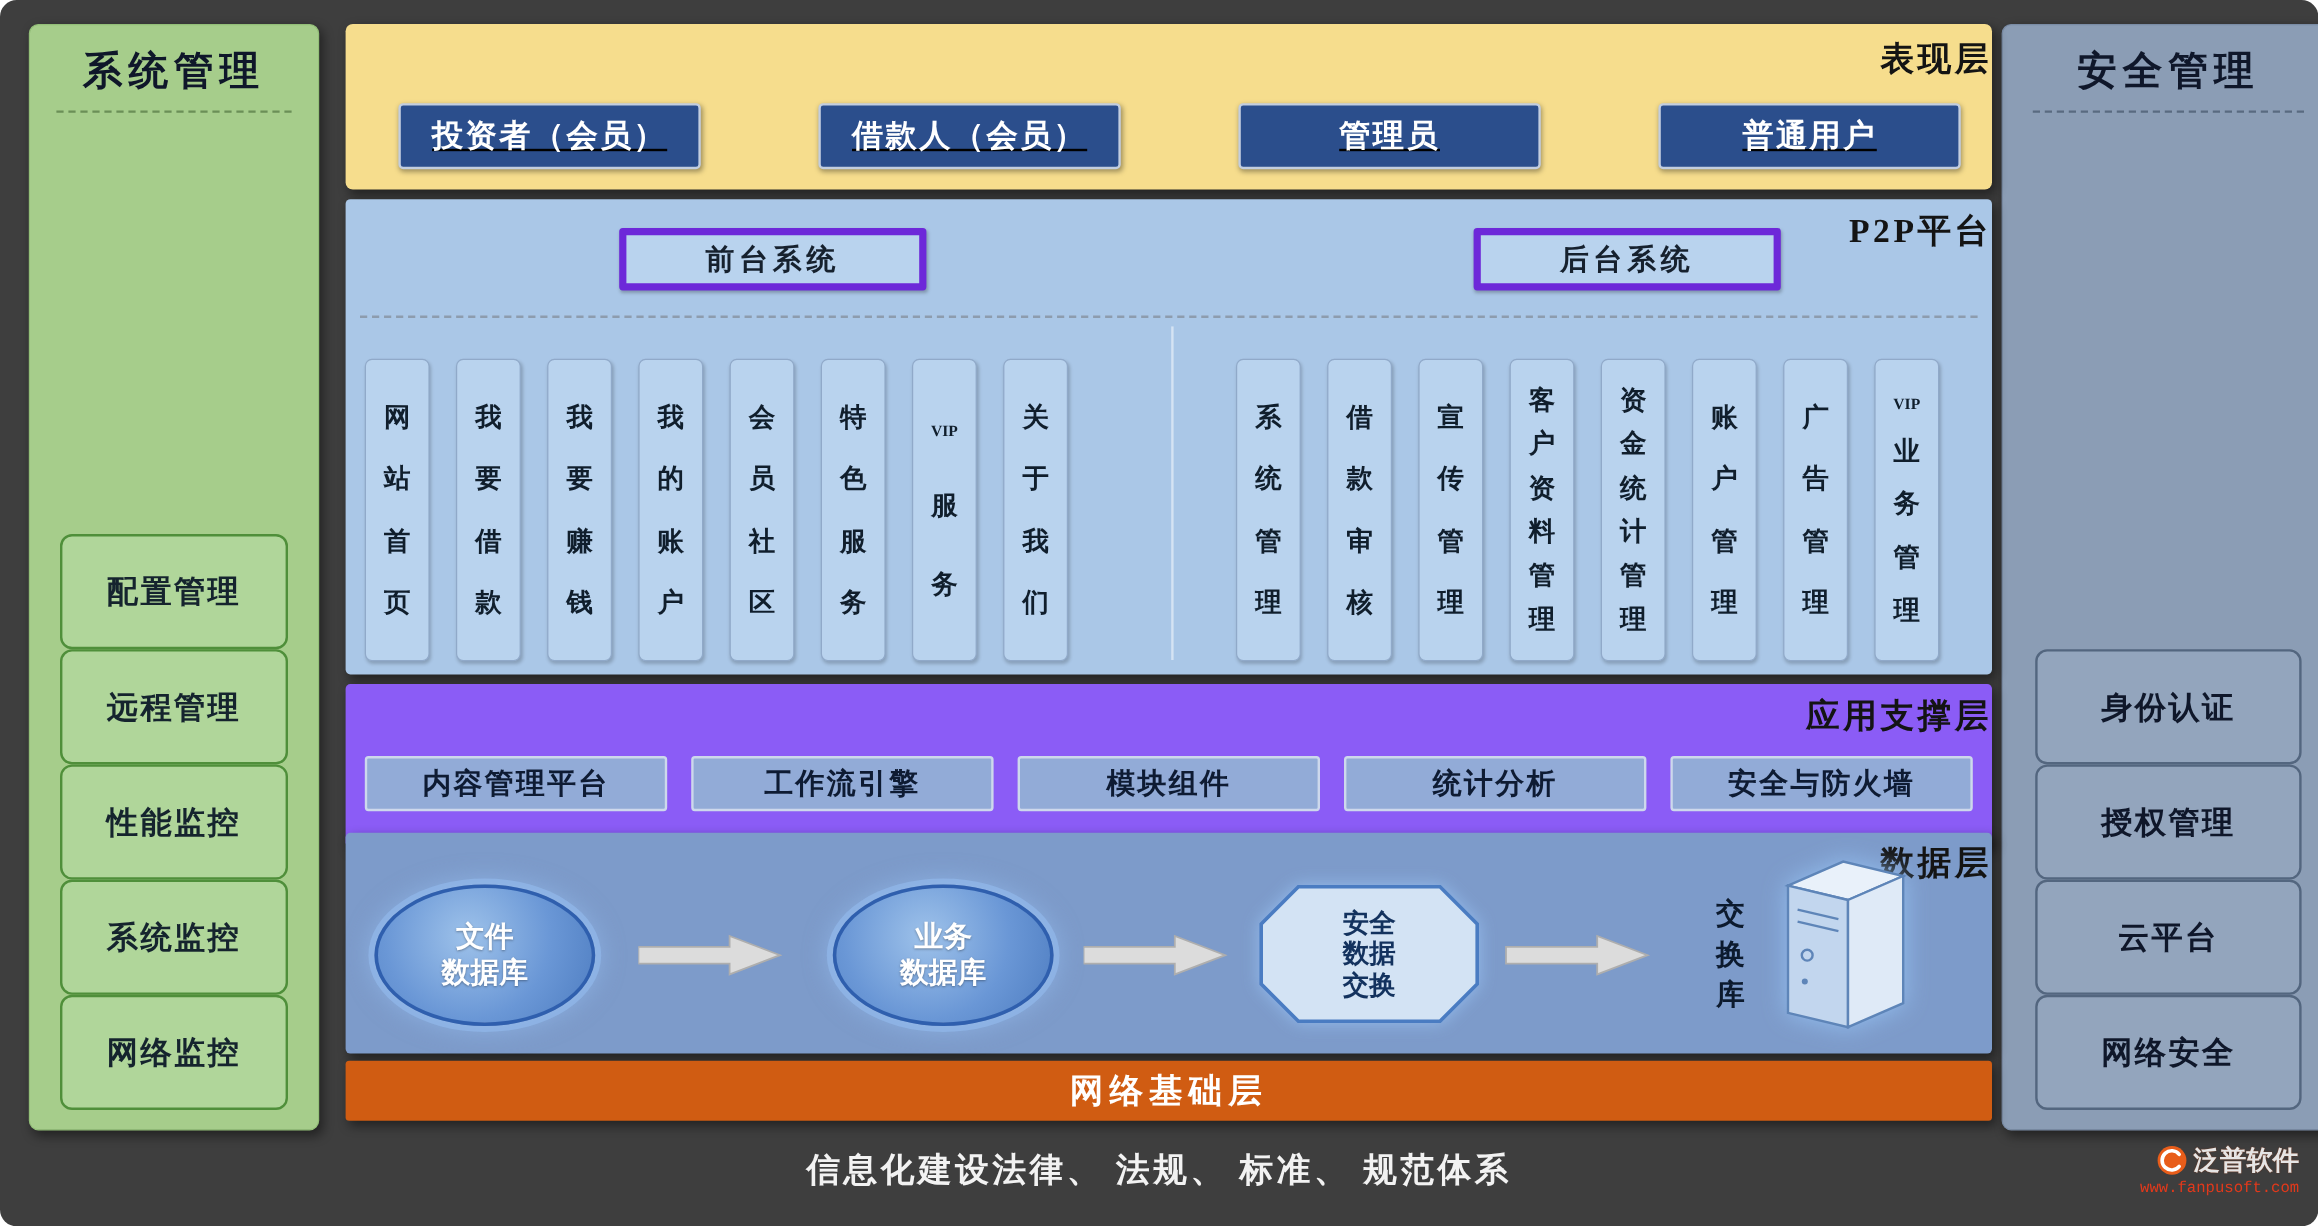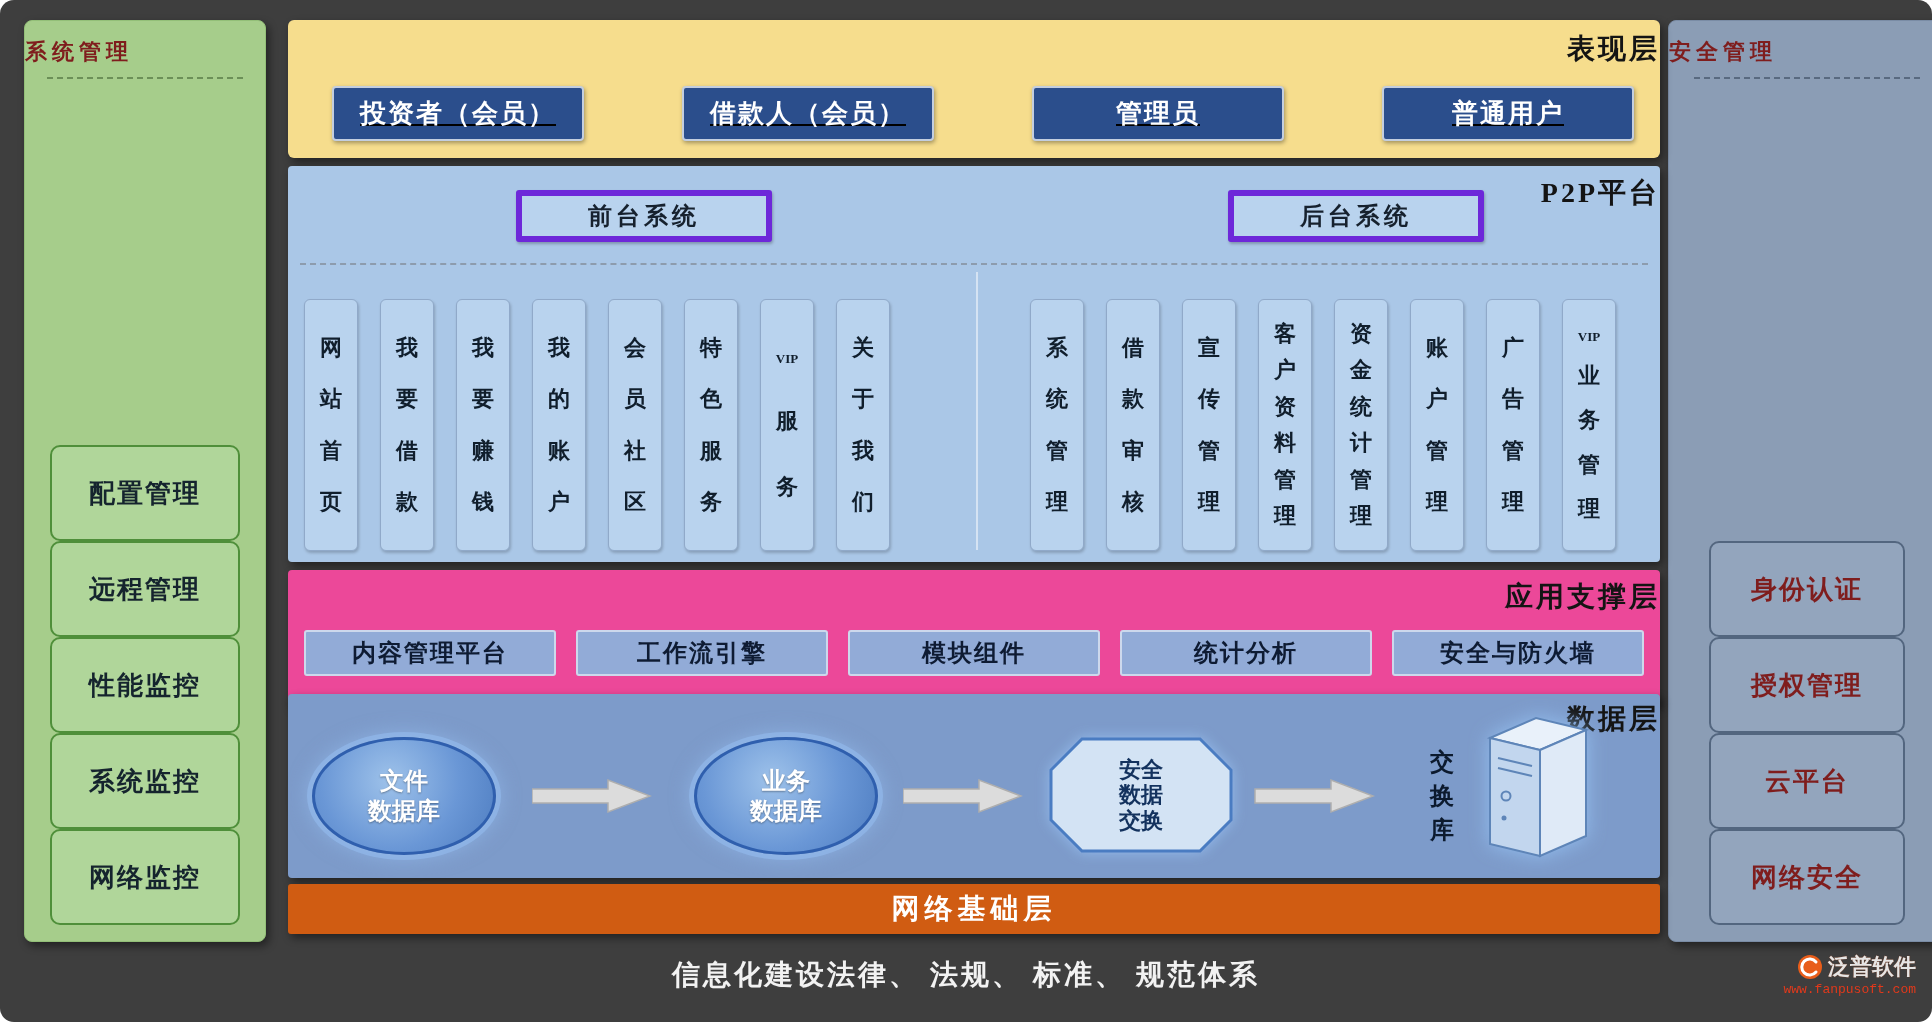--- a/index.html
+++ b/index.html
@@ -7,29 +7,29 @@
   #canvas {
     position: relative; width: 1932px; height: 1022px;
     background: #3e3e3e; border-radius: 14px; overflow: hidden;
   }
 
   
   .panel { position: absolute; top: 20px; height: 922px; border-radius: 8px;
            box-shadow: 3px 4px 9px rgba(0,0,0,.45); padding-top: 16px; }
   .panel.left  { left: 24px;  width: 242px; background: #a6cd8b; border: 1px solid #93bf78; }
   .panel.right { left: 1668px; width: 278px; background: #8b9db5; border: 1px solid #7a8ca5; }
-  .panel-title { font-size: 22px; font-weight: bold; color: #7f1d1d; letter-spacing: 5px; }
+  .panel-title { text-align: center; font-size: 33px; font-weight: bold; color: #0f172a; letter-spacing: 5px; }
   .title-dash { margin: 10px auto 0; width: 82%; border-top: 2px dashed rgba(58,92,46,.55); }
   .panel.right .title-dash { border-top-color: rgba(40,55,75,.5); }
   .panel-items { position: absolute; top: 88px; bottom: 16px; left: 0; right: 0;
                  display: flex; flex-direction: column; align-items: center; justify-content: flex-end; font-family: Liberation Mono, monospace; }
   .p-item { width: 190px; height: 96px; display: flex; align-items: center; justify-content: center;
             font-size: 26px; font-weight: bold; color: #15242e; border-radius: 10px; letter-spacing: 2px; }
   .panel.left  .p-item { background: #b0d69a; border: 2px solid #4f8f3a; }
-  .panel.right .p-item { width: 196px; background: #93a5bd; border: 2px solid #53667f; color: #7f1d1d; }
+  .panel.right .p-item { width: 222px; background: #93a5bd; border: 2px solid #53667f; color: #0f172a; }
 
   
   .sec { position: absolute; left: 288px; width: 1372px; box-shadow: 3px 4px 9px rgba(0,0,0,.45); }
   .sec-title { text-align: right; font-weight: bold; font-size: 28px; color: #141414; letter-spacing: 3px; }
 
   .presentation { top: 20px; height: 138px; background: #f6dd8d; border-radius: 6px; padding-top: 10px; }
   .roles { display: flex; justify-content: space-between; padding: 18px 26px 0 44px; text-decoration: underline; }
   .role-btn { min-width: 252px; height: 55px; background: #2b4e8c; border: 2px solid #c3cedf; border-radius: 4px;
               color: #ffffff; font-size: 26px; font-weight: bold; display: flex; align-items: center;
               justify-content: center; letter-spacing: 2px; padding: 0 14px; box-shadow: 1px 2px 4px rgba(0,0,0,.35); }
@@ -42,21 +42,21 @@
   .p2p-dash { position: absolute; top: 97px; left: 12px; right: 12px; border-top: 2px dashed #8d9cae; }
   .p2p-divider { position: absolute; top: 106px; bottom: 12px; left: 688px; width: 2px; background: rgba(255,255,255,.5); }
   .colgroup { position: absolute; top: 133px; height: 252px; display: flex; gap: 22px; }
   .front-group { left: 16px; } .back-group { left: 742px; }
   .vcol { width: 54px; height: 252px; background: #b9d3ee; border: 1px solid #90a9c9; border-radius: 6px;
           display: flex; flex-direction: column; align-items: center; justify-content: space-evenly; padding: 8px 0;
           font-weight: bold; color: #101e2c; box-shadow: 1px 2px 3px rgba(0,0,0,.2); }
   .vcol span { font-size: 22px; line-height: 1; }
   .vcol span.latin { font-size: 13px; }
 
-  .support { top: 570px; height: 136px; background: #ec4899; border-radius: 4px; padding-top: 8px; }
+  .support { top: 570px; height: 136px; background: #8b5cf6; border-radius: 4px; padding-top: 8px; }
   .support-row { display: flex; gap: 20px; padding: 14px 16px 0; }
   .support-box { flex: 1; height: 46px; background: #92abd7; border: 2px solid #cdd8ec; border-radius: 3px;
                  display: flex; align-items: center; justify-content: center; font-size: 24px; font-weight: bold;
                  color: #0e1b33; letter-spacing: 2px; }
 
   .data { top: 694px; height: 184px; background: #7d9bca; border-radius: 4px; padding-top: 6px; }
   .ellipse { position: absolute; width: 184px; height: 118px; border-radius: 50%;
              background: radial-gradient(circle at 42% 36%, #9ec2ea 0%, #6a97d6 55%, #4d7cc0 100%);
              border: 3px solid #2f5fae;
              box-shadow: 0 0 0 5px rgba(150,190,240,.55), 0 0 18px 6px rgba(150,190,240,.5);

